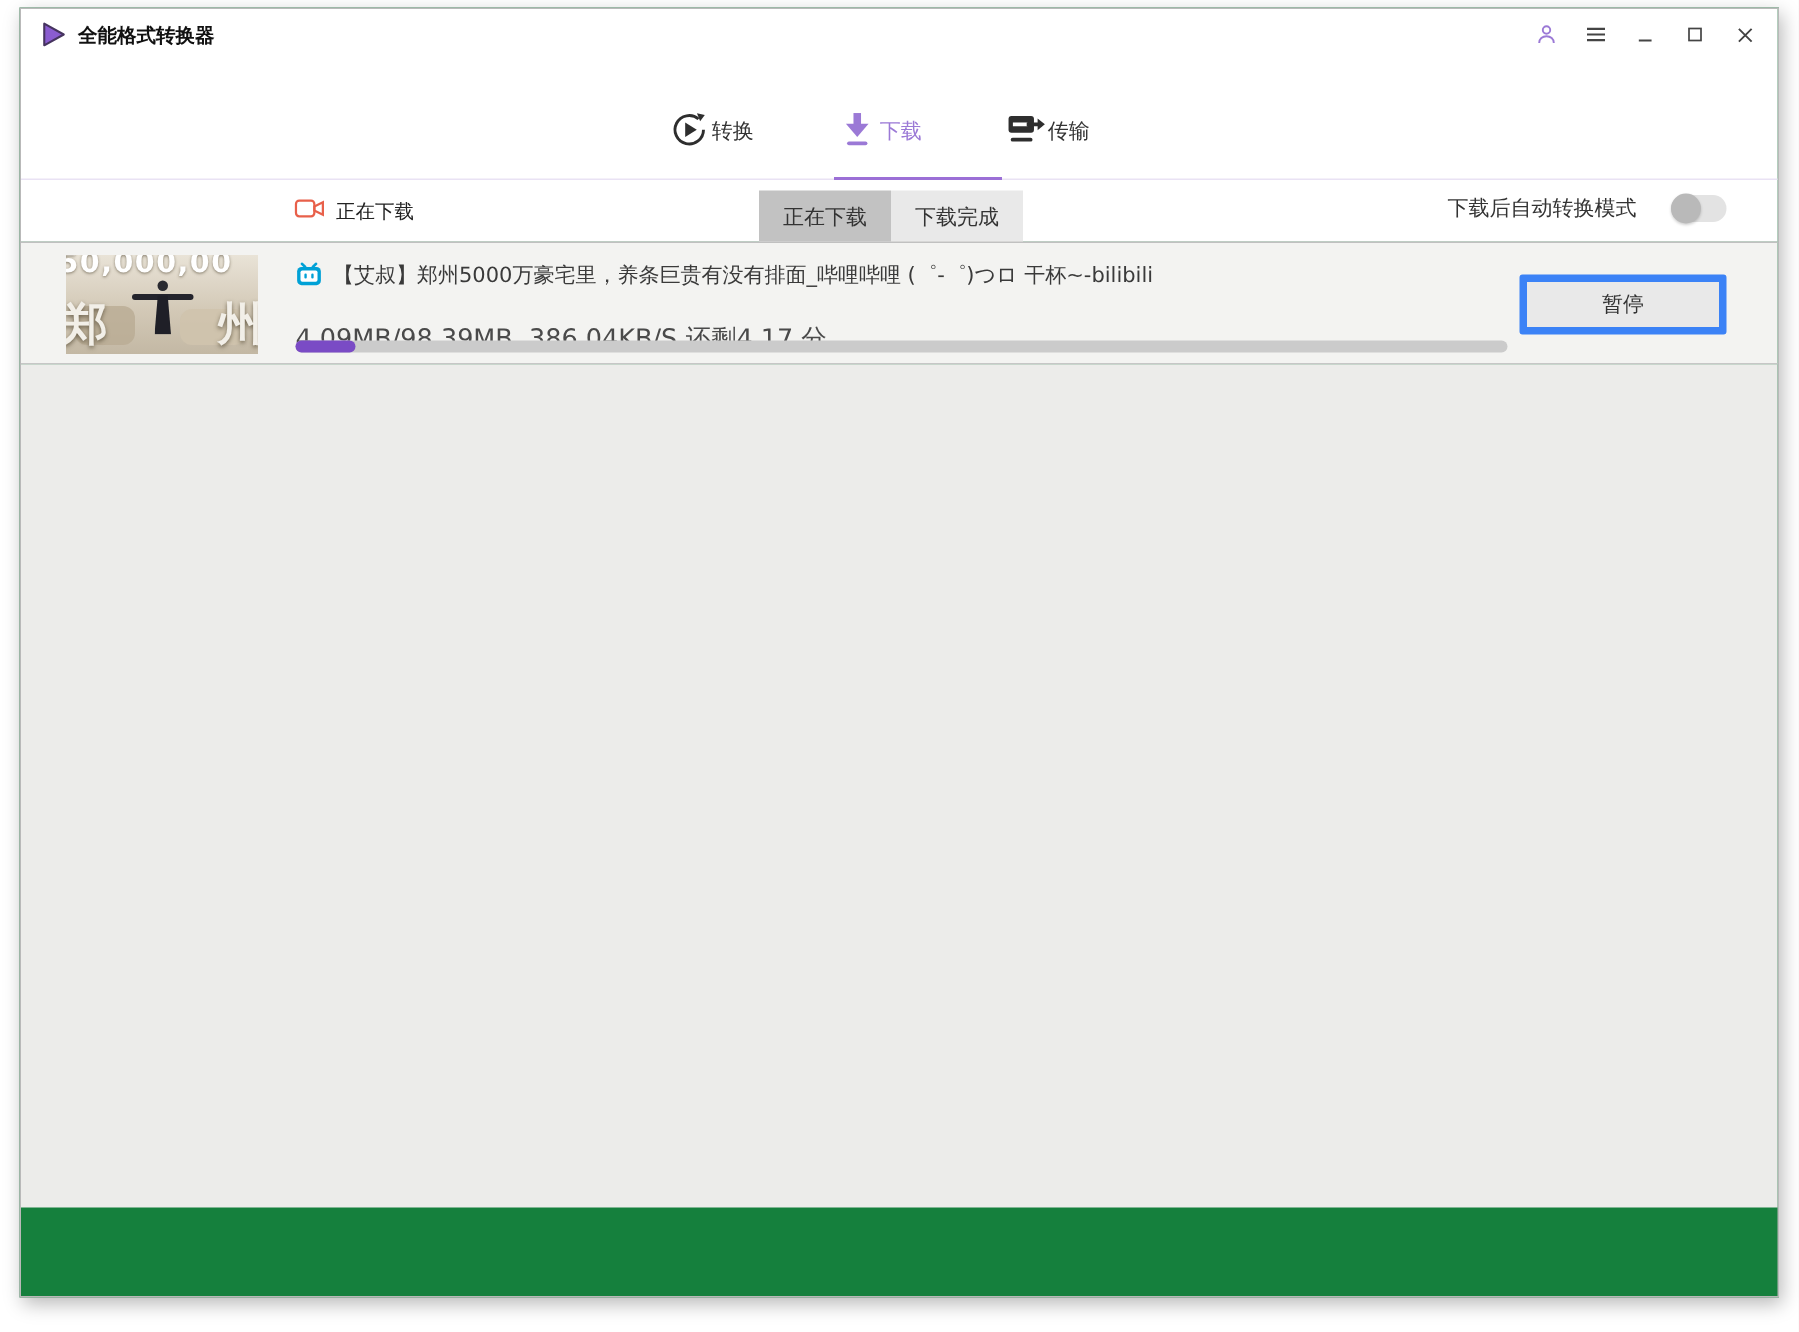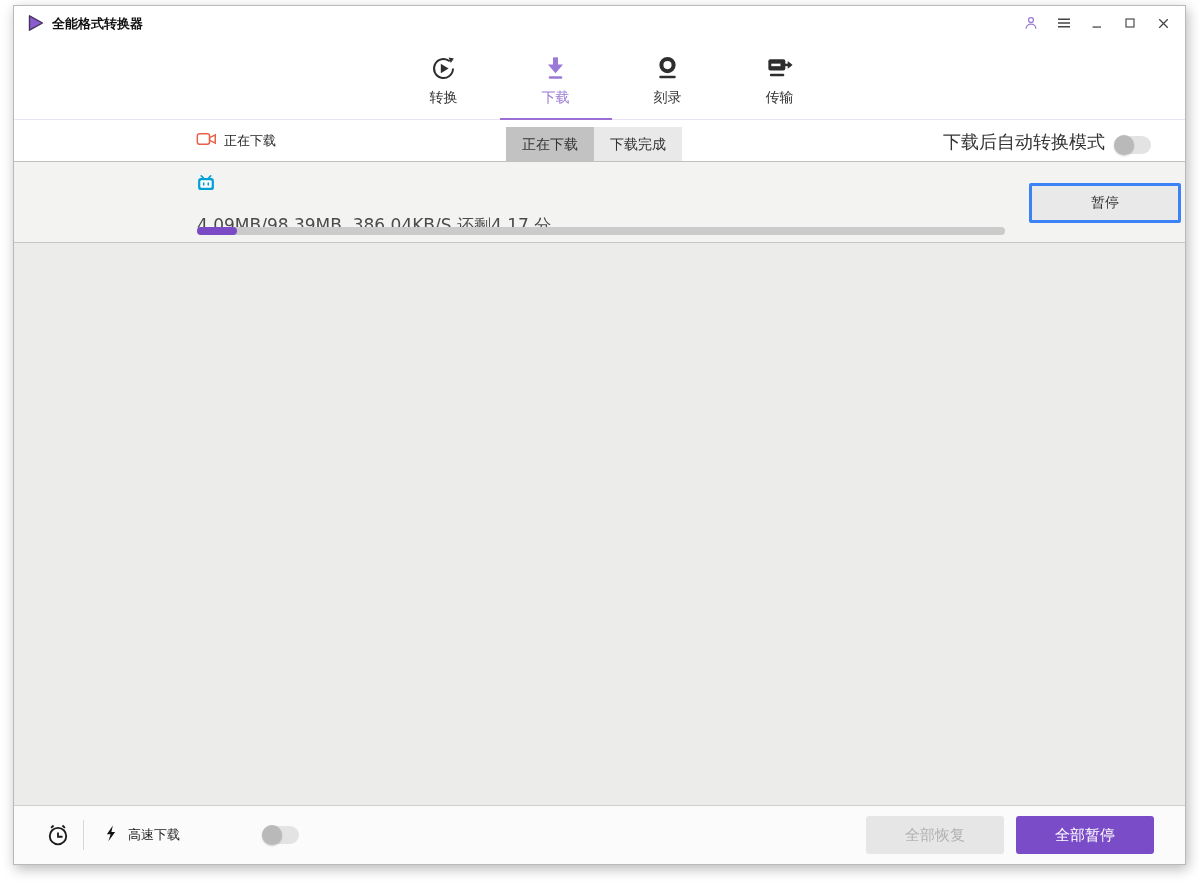--- a/index.html
+++ b/index.html
@@ -12,39 +12,39 @@
   }
   
   .titlebar { position:absolute; left:0; top:0; width:100%; height:34px; background:#fff; }
   .logo { position:absolute; left:11px; top:7px; width:20px; height:20px; }
   .app-title { position:absolute; left:38px; top:9px; font-size:13px; font-weight:bold; color:#111; }
   .tb-controls { position:absolute; right:10px; top:5px; display:flex; align-items:center; gap:9px; }
   .tb-btn { width:24px; height:24px; display:flex; align-items:center; justify-content:center; cursor:pointer; }
   
   .nav { position:absolute; left:0; top:34px; width:100%; height:80px; background:#fff;
     border-bottom:1px solid #e9e2f4; display:flex; justify-content:center; padding:10px 0 0 24px; }
-  .nav-tab { width:112px; height:70px; display:flex; flex-direction:column; align-items:center;
+  .nav-tab { width:112px; height:70px; display:flex; flex-direction:row; align-items:center;
     position:relative; cursor:pointer; }
   .nav-tab .nicon { height:34px; display:flex; align-items:flex-end; }
   .nav-tab .nlabel { margin-top:5px; font-size:14px; color:#333; }
   .nav-tab.active .nlabel { color:#9b79d6; }
   .nav-tab.active::after { content:""; position:absolute; left:0; bottom:-1px; width:100%; height:3px; background:#9b6fd6; }
   
   .toolbar { position:absolute; left:0; top:114px; width:100%; height:41px; background:#fff; }
   .tool-item { position:absolute; display:flex; align-items:center; gap:7px; font-size:13px; color:#222; cursor:pointer; }
   .paste { left:46px; top:10px;margin-top:32px; }
   .record { left:182px; top:10px; }
   .caret { width:0; height:0; border-left:5px solid transparent; border-right:5px solid transparent;
     border-top:6px solid #e8604a; margin-left:6px; }
   .seg { position:absolute; left:492px; top:7px; display:flex; height:36px; }
   .seg-tab { padding:0 16px; display:flex; align-items:center; font-size:14px; color:#333;
     background:#e9e9e9; cursor:pointer; white-space:nowrap; }
   .seg-tab.active { background:#c2c2c2; }
-  .auto-conv { position:absolute; right:34px; top:10px; display:flex; align-items:flex-end; gap:9px;
-    font-size:18px; color:#333; }
+  .auto-conv { position:absolute; right:34px; top:10px; display:flex; align-items:flex-end; gap:23px;
+    font-size:14px; color:#333; }
   
   .toggle { width:37px; height:18px; background:#e3e3e3; border-radius:9px; position:relative; cursor:pointer; }
   .toggle .knob { position:absolute; left:0; top:-1px; width:20px; height:20px; border-radius:50%;
     background:#b9b9b9; box-shadow:0 1px 2px rgba(0,0,0,.2); }
   
   .item-row { position:absolute; left:0; top:155px; width:100%; height:82px; background:#f3f3f1;
     border-top:1px solid #c0c0c0; border-bottom:1px solid #c6c6c6; }
   .thumb { position:absolute; left:30px; top:8px; width:128px; height:66px; overflow:hidden;
     background:linear-gradient(180deg,#e9e3d7 0%,#d3c9b7 55%,#c3b8a4 100%); }
   .thumb .blob1 { position:absolute; left:6px; top:34px; width:40px; height:26px; border-radius:8px; background:#b9ab94; opacity:.8; }
@@ -58,23 +58,23 @@
   .ov-left { position:absolute; left:-2px; top:26px; font-size:30px; font-weight:800; color:#f2efe8;
     text-shadow:0 1px 3px rgba(90,80,60,.8); }
   .ov-right { position:absolute; right:-3px; top:26px; font-size:30px; font-weight:800; color:#f2efe8;
     text-shadow:0 1px 3px rgba(90,80,60,.8); }
   .src-icon { position:absolute; left:182px; top:12px; }
   .item-title { position:absolute; left:208px; top:13px; width:760px; font-size:14px; color:#3a3a3a;
     white-space:nowrap; overflow:hidden; }
   .item-progress-text { position:absolute; left:183px; top:52px; font-size:17px; color:#4a4a4a; }
   .pbar { position:absolute; left:183px; top:65px; width:808px; height:8px; background:#cbcbcb; border-radius:4px; }
   .pbar .fill { height:100%; background:#7a4bc5; border-radius:4px; width:5%; }
-  .pause-btn { position:absolute; left:999px; top:21px; width:152px; height:40px; background:#e9e9e9;
-    border:3px solid #3b82f6; border-radius:2px; display:flex; align-items:center; justify-content:center;
-    font-size:14px; color:#333; cursor:pointer;margin-left:16px; }
+  .pause-btn { position:absolute; left:999px; top:21px; width:138px; height:40px; background:#e9e9e9;
+    border:5px solid #3b82f6; border-radius:2px; display:flex; align-items:center; justify-content:center;
+    font-size:14px; color:#333; cursor:pointer; }
   
   .list-area { position:absolute; left:0; top:237px; width:100%; bottom:59px; background:#ececea; }
   
   .footer { position:absolute; left:0; bottom:0; width:100%; height:59px; background:#fbfbfb;
     border-top:1px solid #cfcfcf; }
   .f-alarm { position:absolute; left:31px; top:16px; cursor:pointer; }
   .f-div { position:absolute; left:69px; top:14px; width:1px; height:30px; background:#d8d8d8; }
   .f-speed { position:absolute; left:88px; top:17px; display:flex; align-items:center; gap:8px;
     font-size:13px; color:#1c1c1c; }
   .f-toggle { position:absolute; left:248px; top:20px; }
@@ -143,29 +143,20 @@
           <rect x="13.4" y="4.5" width="5.2" height="8.5" fill="#9b79d6"></rect>
           <path d="M8.2 11.8h15.6L16 21z" fill="#9b79d6"></path>
           <rect x="9" y="24" width="14" height="2.6" rx="1.3" fill="#9b79d6"></rect>
         </svg>
       </span>
       <span class="nlabel">下载</span>
     </div>
     <div class="nav-tab">
       <span class="nicon">
         <svg viewBox="0 0 32 32" width="31" height="31">
-          <circle cx="16" cy="12.5" r="6.3" fill="none" stroke="#2e2e2e" stroke-width="4.2"></circle>
-          <rect x="7.5" y="23.5" width="17" height="2.6" rx="1.3" fill="#2e2e2e"></rect>
-        </svg>
-      </span>
-      <span class="nlabel">刻录</span>
-    </div>
-    <div class="nav-tab">
-      <span class="nicon">
-        <svg viewBox="0 0 32 32" width="31" height="31">
           <rect x="4.5" y="6.5" width="17.5" height="11.5" rx="2" fill="#2e2e2e"></rect>
           <rect x="7.5" y="11" width="10" height="2.6" fill="#fff"></rect>
           <path d="M17 12.3h10.5" stroke="#2e2e2e" stroke-width="2.6"></path>
           <path d="M24.5 8.3l5 4-5 4z" fill="#2e2e2e"></path>
           <rect x="6" y="21.5" width="15" height="2.6" rx="1.3" fill="#2e2e2e"></rect>
         </svg>
       </span>
       <span class="nlabel">传输</span>
     </div>
   </div>
@@ -195,55 +186,43 @@
     </div>
     <div class="auto-conv">
       <span>下载后自动转换模式</span>
       <span class="toggle">
           <span class="knob"></span>
         </span>
     </div>
   </div>
 
   <div class="item-row">
+    <div class="thumb">
+      <span class="blob1"></span>
+      <span class="blob2"></span>
+      <span class="fig-arms"></span>
+      <span class="fig-head"></span>
+      <span class="fig-body"></span>
+      <span class="ov-top">50,000,00</span>
+      <span class="ov-left">郑</span>
+      <span class="ov-right">州</span>
+    </div>
     <span class="src-icon">
       <svg viewBox="0 0 24 24" width="20" height="20">
         <path d="M6.3 2.2L9 4.8M17.7 2.2L15 4.8" stroke="#00a1d6" stroke-width="2" stroke-linecap="round" fill="none"></path>
         <rect x="2.5" y="4.8" width="19" height="14.5" rx="3.5" fill="#00a1d6"></rect>
         <rect x="5.2" y="7.5" width="13.6" height="9" rx="1.5" fill="#fff"></rect>
         <rect x="8.3" y="10" width="1.9" height="4" rx="0.9" fill="#00a1d6"></rect>
         <rect x="13.8" y="10" width="1.9" height="4" rx="0.9" fill="#00a1d6"></rect>
       </svg>
     </span>
+    <div class="item-title">【艾叔】郑州5000万豪宅里，养条巨贵有没有排面_哔哩哔哩 (゜-゜)つロ 干杯~-bilibili</div>
     <div class="item-progress-text">4.09MB/98.39MB, 386.04KB/S,还剩4.17 分 ...</div>
     <div class="pbar">
       <div class="fill" style="width: 5%;"></div>
     </div>
     <div class="pause-btn">暂停</div>
   </div>
 
   <div class="list-area"></div>
 
-  <div class="footer">
-    <span class="f-alarm">
-      <svg viewBox="0 0 24 24" width="26" height="26" fill="none" stroke="#1c1c1c" stroke-width="1.7">
-        <circle cx="12" cy="13" r="7.6"></circle>
-        <path d="M12 9.8v3.8h4.2"></path>
-        <path d="M5.6 5.4l2.3-2.2M18.4 5.4l-2.3-2.2"></path>
-      </svg>
-    </span>
-    <span class="f-div"></span>
-    <div class="f-speed">
-      <span>
-        <svg viewBox="0 0 24 24" width="18" height="20">
-            <path d="M14.5 2L6.5 13.5h5L8.5 23l9-12.5h-5z" fill="#111"></path>
-          </svg>
-      </span>
-      <span>高速下载</span>
-    </div>
-    <span class="toggle f-toggle">
-        <span class="knob"></span>
-      </span>
-    <button class="btn resume-all">全部恢复</button>
-    <button class="btn pause-all">全部暂停</button>
-  </div>
 
 </div>
 
 </body></html>

